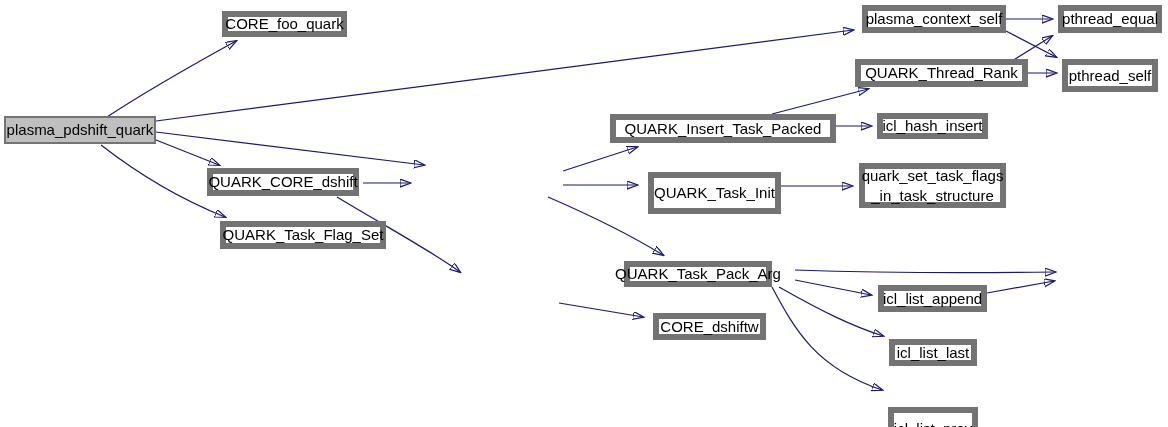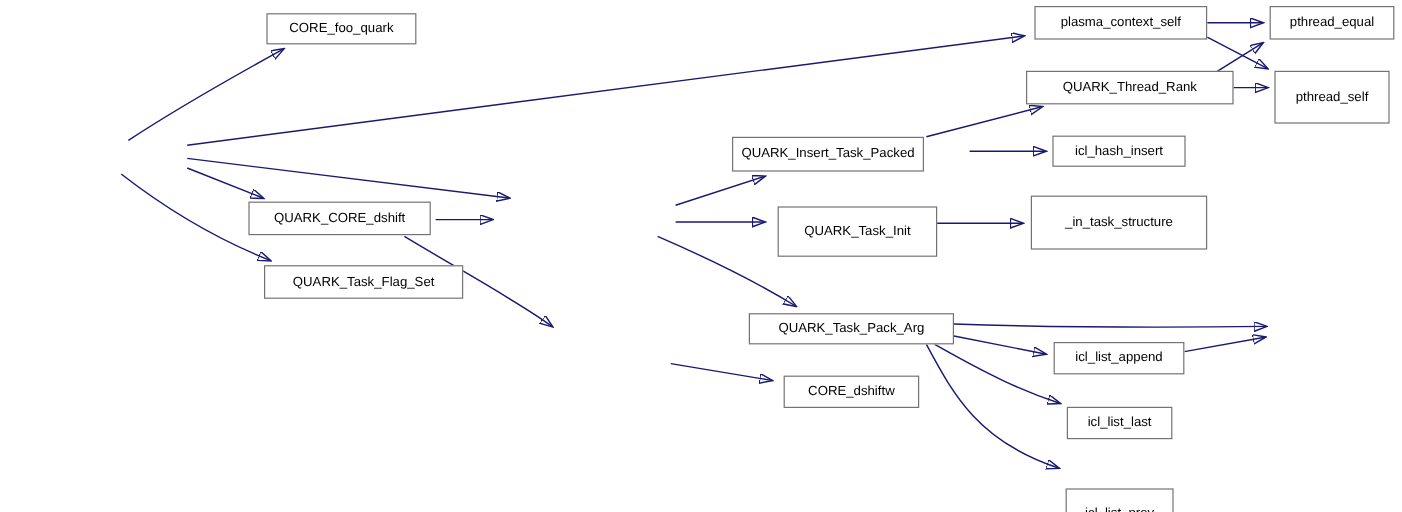--- a/index.html
+++ b/index.html
@@ -13,23 +13,23 @@
   .edges{position:absolute;left:0;top:0;width:1168px;height:427px;}
   .edges path{stroke:#191970;stroke-width:1.2;fill:none;}
   .node{
     position:absolute;
     box-sizing:border-box;
     display:flex;
     flex-direction:column;
     align-items:center;
     justify-content:center;
     background:#ffffff;
-    border:1px solid #737373;
+    border:6px solid #737373;
     color:#000000;
-    font-size:11px;
+    font-size:15px;
     line-height:1.3;
     white-space:nowrap;
     cursor:pointer;
   }
   .node.highlight{
     background:#bfbfbf;
     border-width:2px;
     cursor:default;
   }
 </style>
@@ -62,43 +62,46 @@
     <path d="M779,287 C823,312 852,326 883,336" marker-end="url(#arrow)"></path>
     <path d="M772,287 C795,330 816,368 882,390" marker-end="url(#arrow)"></path>
     <path d="M987,293 L1054,281" marker-end="url(#arrow)"></path>
     <path d="M559,303 L643,317" marker-end="url(#arrow)"></path>
     <path d="M1006,19 L1052,19" marker-end="url(#arrow)"></path>
     <path d="M1006,31 L1056,57" marker-end="url(#arrow)"></path>
     <path d="M1012,61 L1052,36" marker-end="url(#arrow)"></path>
     <path d="M1012,73 L1056,73" marker-end="url(#arrow)"></path>
   </svg>
 
+  <div class="node highlight" style="left:4px;top:116px;width:152px;height:28px">
+    <span>plasma_pdshift_quark</span>
+  </div>
 
   <div class="node" style="left:222px;top:11px;width:125px;height:26px">
     <span>CORE_foo_quark</span>
   </div>
 
   <div class="node" style="left:207px;top:168px;width:152px;height:28px">
     <span>QUARK_CORE_dshift</span>
   </div>
 
   <div class="node" style="left:220px;top:221px;width:166px;height:28px">
     <span>QUARK_Task_Flag_Set</span>
   </div>
 
 
-  <div class="node" style="left:610px;top:114px;width:160px;height:29px">
+  <div class="node" style="left:610px;top:114px;width:226px;height:29px">
     <span>QUARK_Insert_Task_Packed</span>
   </div>
 
   <div class="node" style="left:648px;top:172px;width:133px;height:42px">
     <span>QUARK_Task_Init</span>
   </div>
 
-  <div class="node" style="left:624px;top:261px;width:171px;height:26px">
+  <div class="node" style="left:624px;top:261px;width:148px;height:26px">
     <span>QUARK_Task_Pack_Arg</span>
   </div>
 
 
   <div class="node" style="left:653px;top:313px;width:113px;height:27px">
     <span>CORE_dshiftw</span>
   </div>
 
   <div class="node" style="left:862px;top:5px;width:144px;height:28px">
     <span>plasma_context_self</span>
@@ -106,37 +109,38 @@
 
   <div class="node" style="left:855px;top:59px;width:173px;height:28px">
     <span>QUARK_Thread_Rank</span>
   </div>
 
   <div class="node" style="left:877px;top:113px;width:111px;height:26px">
     <span>icl_hash_insert</span>
   </div>
 
   <div class="node" style="left:859px;top:163px;width:147px;height:45px">
+    <span>quark_set_task_flags</span>
     <span>_in_task_structure</span>
   </div>
 
   <div class="node" style="left:878px;top:285px;width:109px;height:27px">
     <span>icl_list_append</span>
   </div>
 
   <div class="node" style="left:889px;top:339px;width:88px;height:27px">
     <span>icl_list_last</span>
   </div>
 
   <div class="node" style="left:888px;top:407px;width:90px;height:43px">
     <span>icl_list_prev</span>
   </div>
 
   <div class="node" style="left:1058px;top:5px;width:104px;height:28px">
     <span>pthread_equal</span>
   </div>
 
-  <div class="node" style="left:1062px;top:59px;width:96px;height:44px">
+  <div class="node" style="left:1062px;top:59px;width:96px;height:33px">
     <span>pthread_self</span>
   </div>
 
 
 </div>
 
 </body></html>

